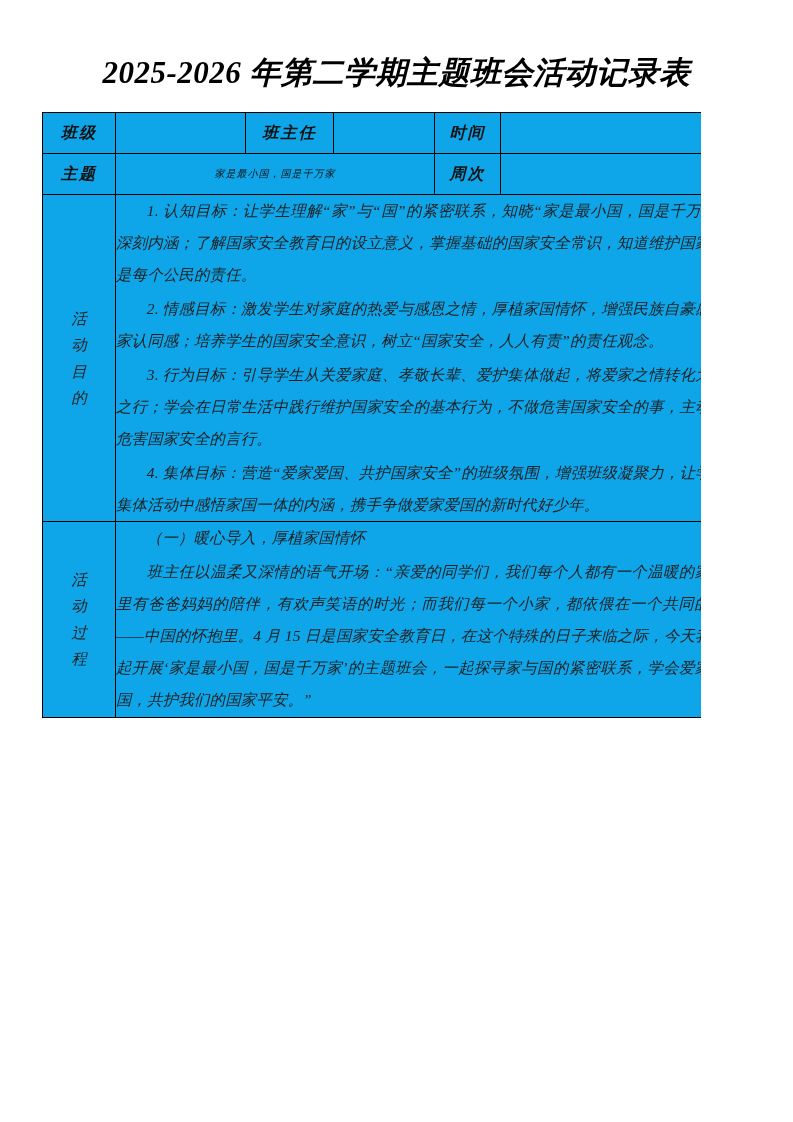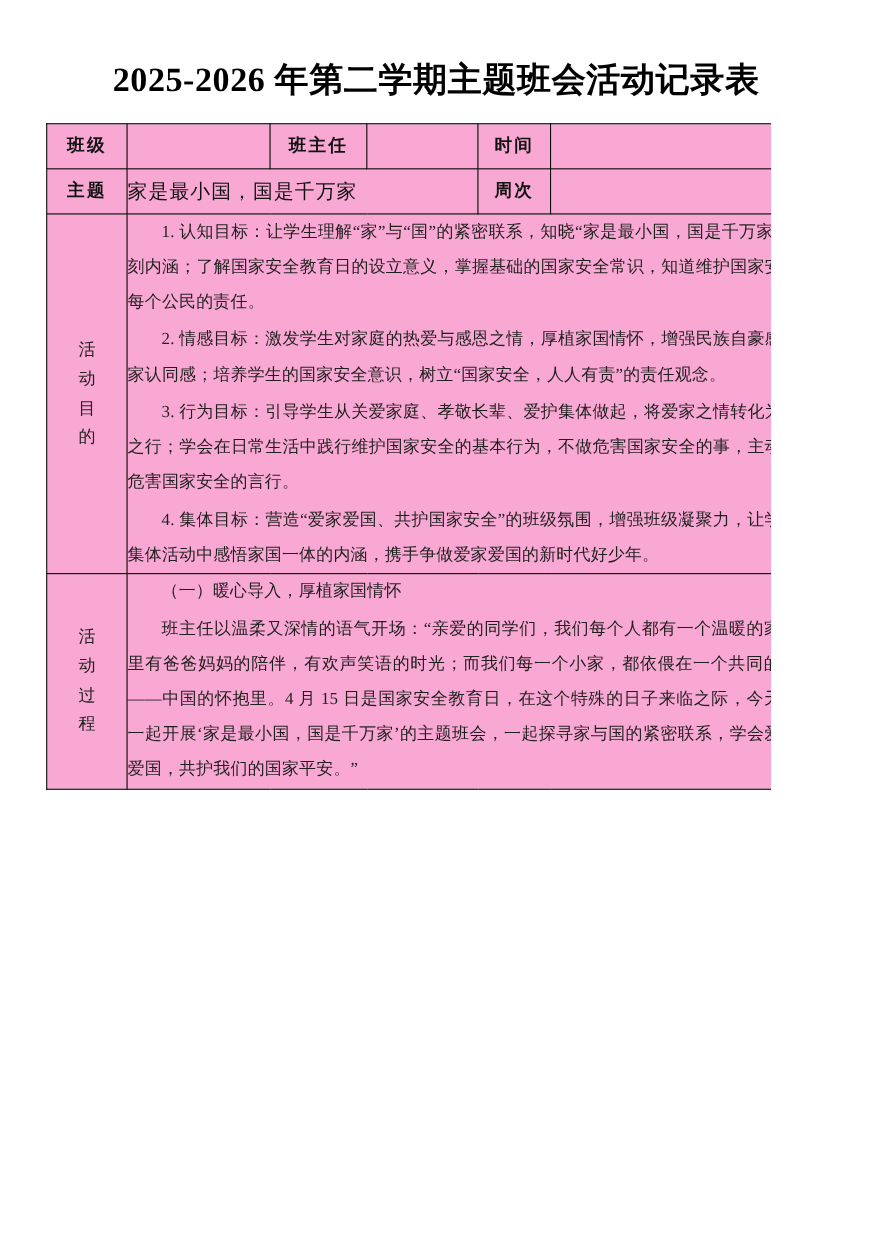--- a/index.html
+++ b/index.html
@@ -13,20 +13,21 @@
     font-family: "Liberation Serif", "DejaVu Serif", serif;
     color: #1a1a1a;
     -webkit-font-smoothing: antialiased;
   }
   .page {
     position: relative;
     width: 701px;
     height: 1122px;
     box-sizing: border-box;
     overflow: hidden;
+    font-style: italic;
   }
 
   
   .doc-title {
     position: absolute;
     left: 0;
     top: 52px;
     width: 793px;
     text-align: center;
     font-family: "Liberation Serif", "DejaVu Serif", serif;
@@ -45,38 +46,39 @@
     width: 700px;
     border-collapse: collapse;
     table-layout: fixed;
   }
   .record-table td {
     border: 1px solid #000;
     padding: 0;
     vertical-align: middle;
     font-family: "Liberation Serif", "DejaVu Serif", serif;
     color: #111;
-    background: #f9a8d4;
+    background: #0ea5e9;
   }
 
   
   .hdr-label {
     text-align: center;
     font-size: 16px;
     font-weight: 700;
     letter-spacing: 2px;
     height: 40px;
     line-height: 40px;
     color: #000;
   }
   .hdr-blank {
     height: 40px;
   }
   .topic-value {
-    font-size: 18px;
+    text-align: center;
+    font-size: 10px;
     letter-spacing: 1px;
     height: 40px;
     line-height: 40px;
     color: #222;
   }
 
   
   .side-label {
     width: 73px;
     text-align: center;

